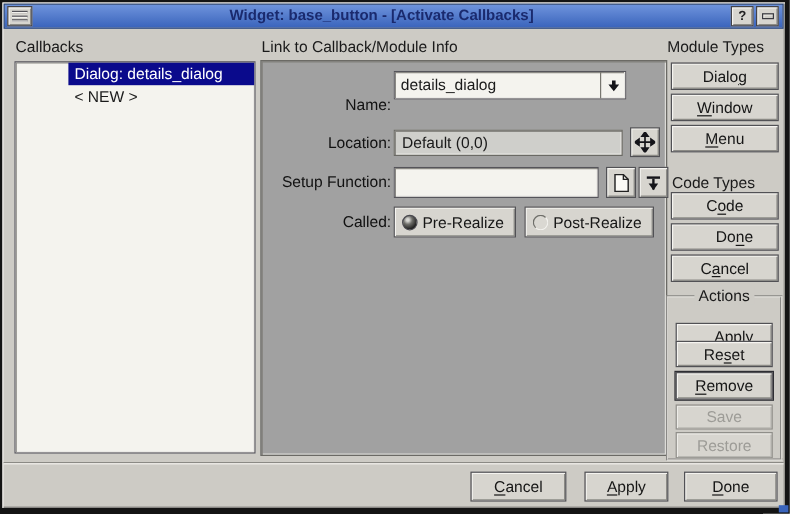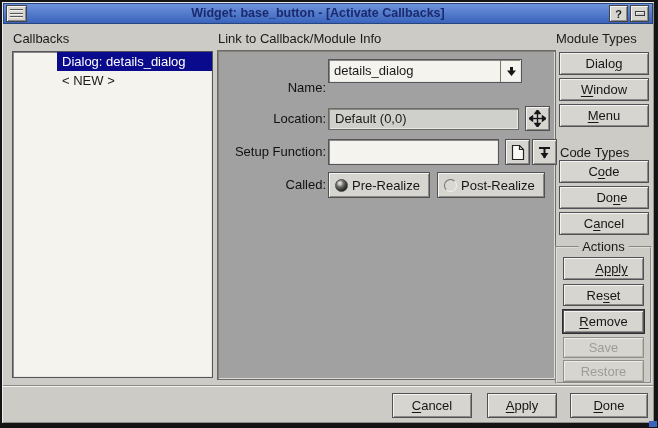--- a/index.html
+++ b/index.html
@@ -223,21 +223,21 @@
         <span>e</span>
     </div>
     <div class="btn col-btn" style="top:210px;">
       <span>C</span>
         <span class="key">a</span>
         <span>ncel</span>
     </div>
 
     <div class="actions-box">
       <div class="actions-legend">Actions</div>
-      <div class="btn act-btn" style="top:9px;padding-left:16px;">
+      <div class="btn act-btn" style="top:21px;padding-left:16px;">
         <span></span>
           <span class="key">Apply</span>
           <span></span>
       </div>
       <div class="btn act-btn" style="top:36px; height:22px;">
         <span>Re</span>
           <span class="key">s</span>
           <span>et</span>
       </div>
       <div class="btn act-btn focus-ring" style="top:62px;">

